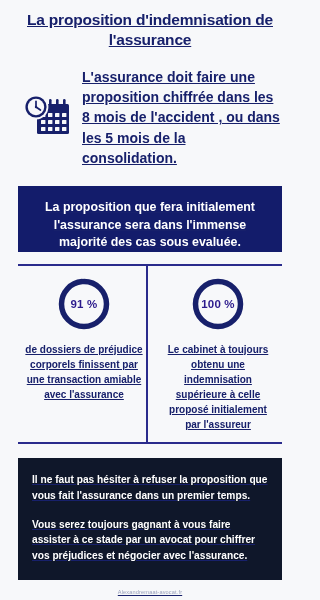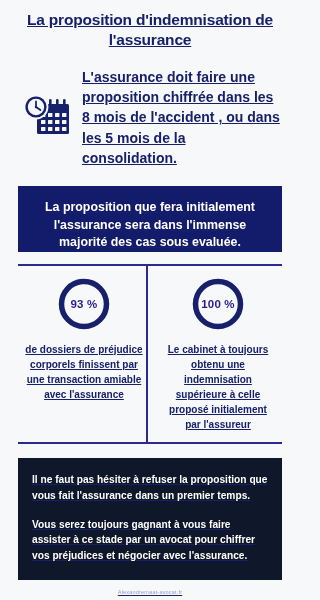--- a/index.html
+++ b/index.html
@@ -232,21 +232,21 @@
 
   <div class="stats-wrap">
     <hr class="rule rule-full">
     <div class="stats">
 
       <div class="stat-col left">
         <div class="ring">
           <svg viewBox="0 0 56 56" aria-hidden="true">
             <circle cx="28" cy="28" r="22.5" fill="none" stroke="#17206b" stroke-width="5.5" stroke-linecap="round" stroke-dasharray="138.5 141.4" stroke-dashoffset="0"></circle>
           </svg>
-          <span class="ring-label">93 %</span>
+          <span class="ring-label">91 %</span>
         </div>
         <div class="stat-caption">de dossiers de préjudice corporels finissent par une transaction amiable avec l'assurance</div>
       </div>
 
       <div class="stat-col right">
         <div class="ring">
           <svg viewBox="0 0 56 56" aria-hidden="true">
             <circle cx="28" cy="28" r="22.5" fill="none" stroke="#17206b" stroke-width="5.5"></circle>
           </svg>
           <span class="ring-label">100 %</span>

